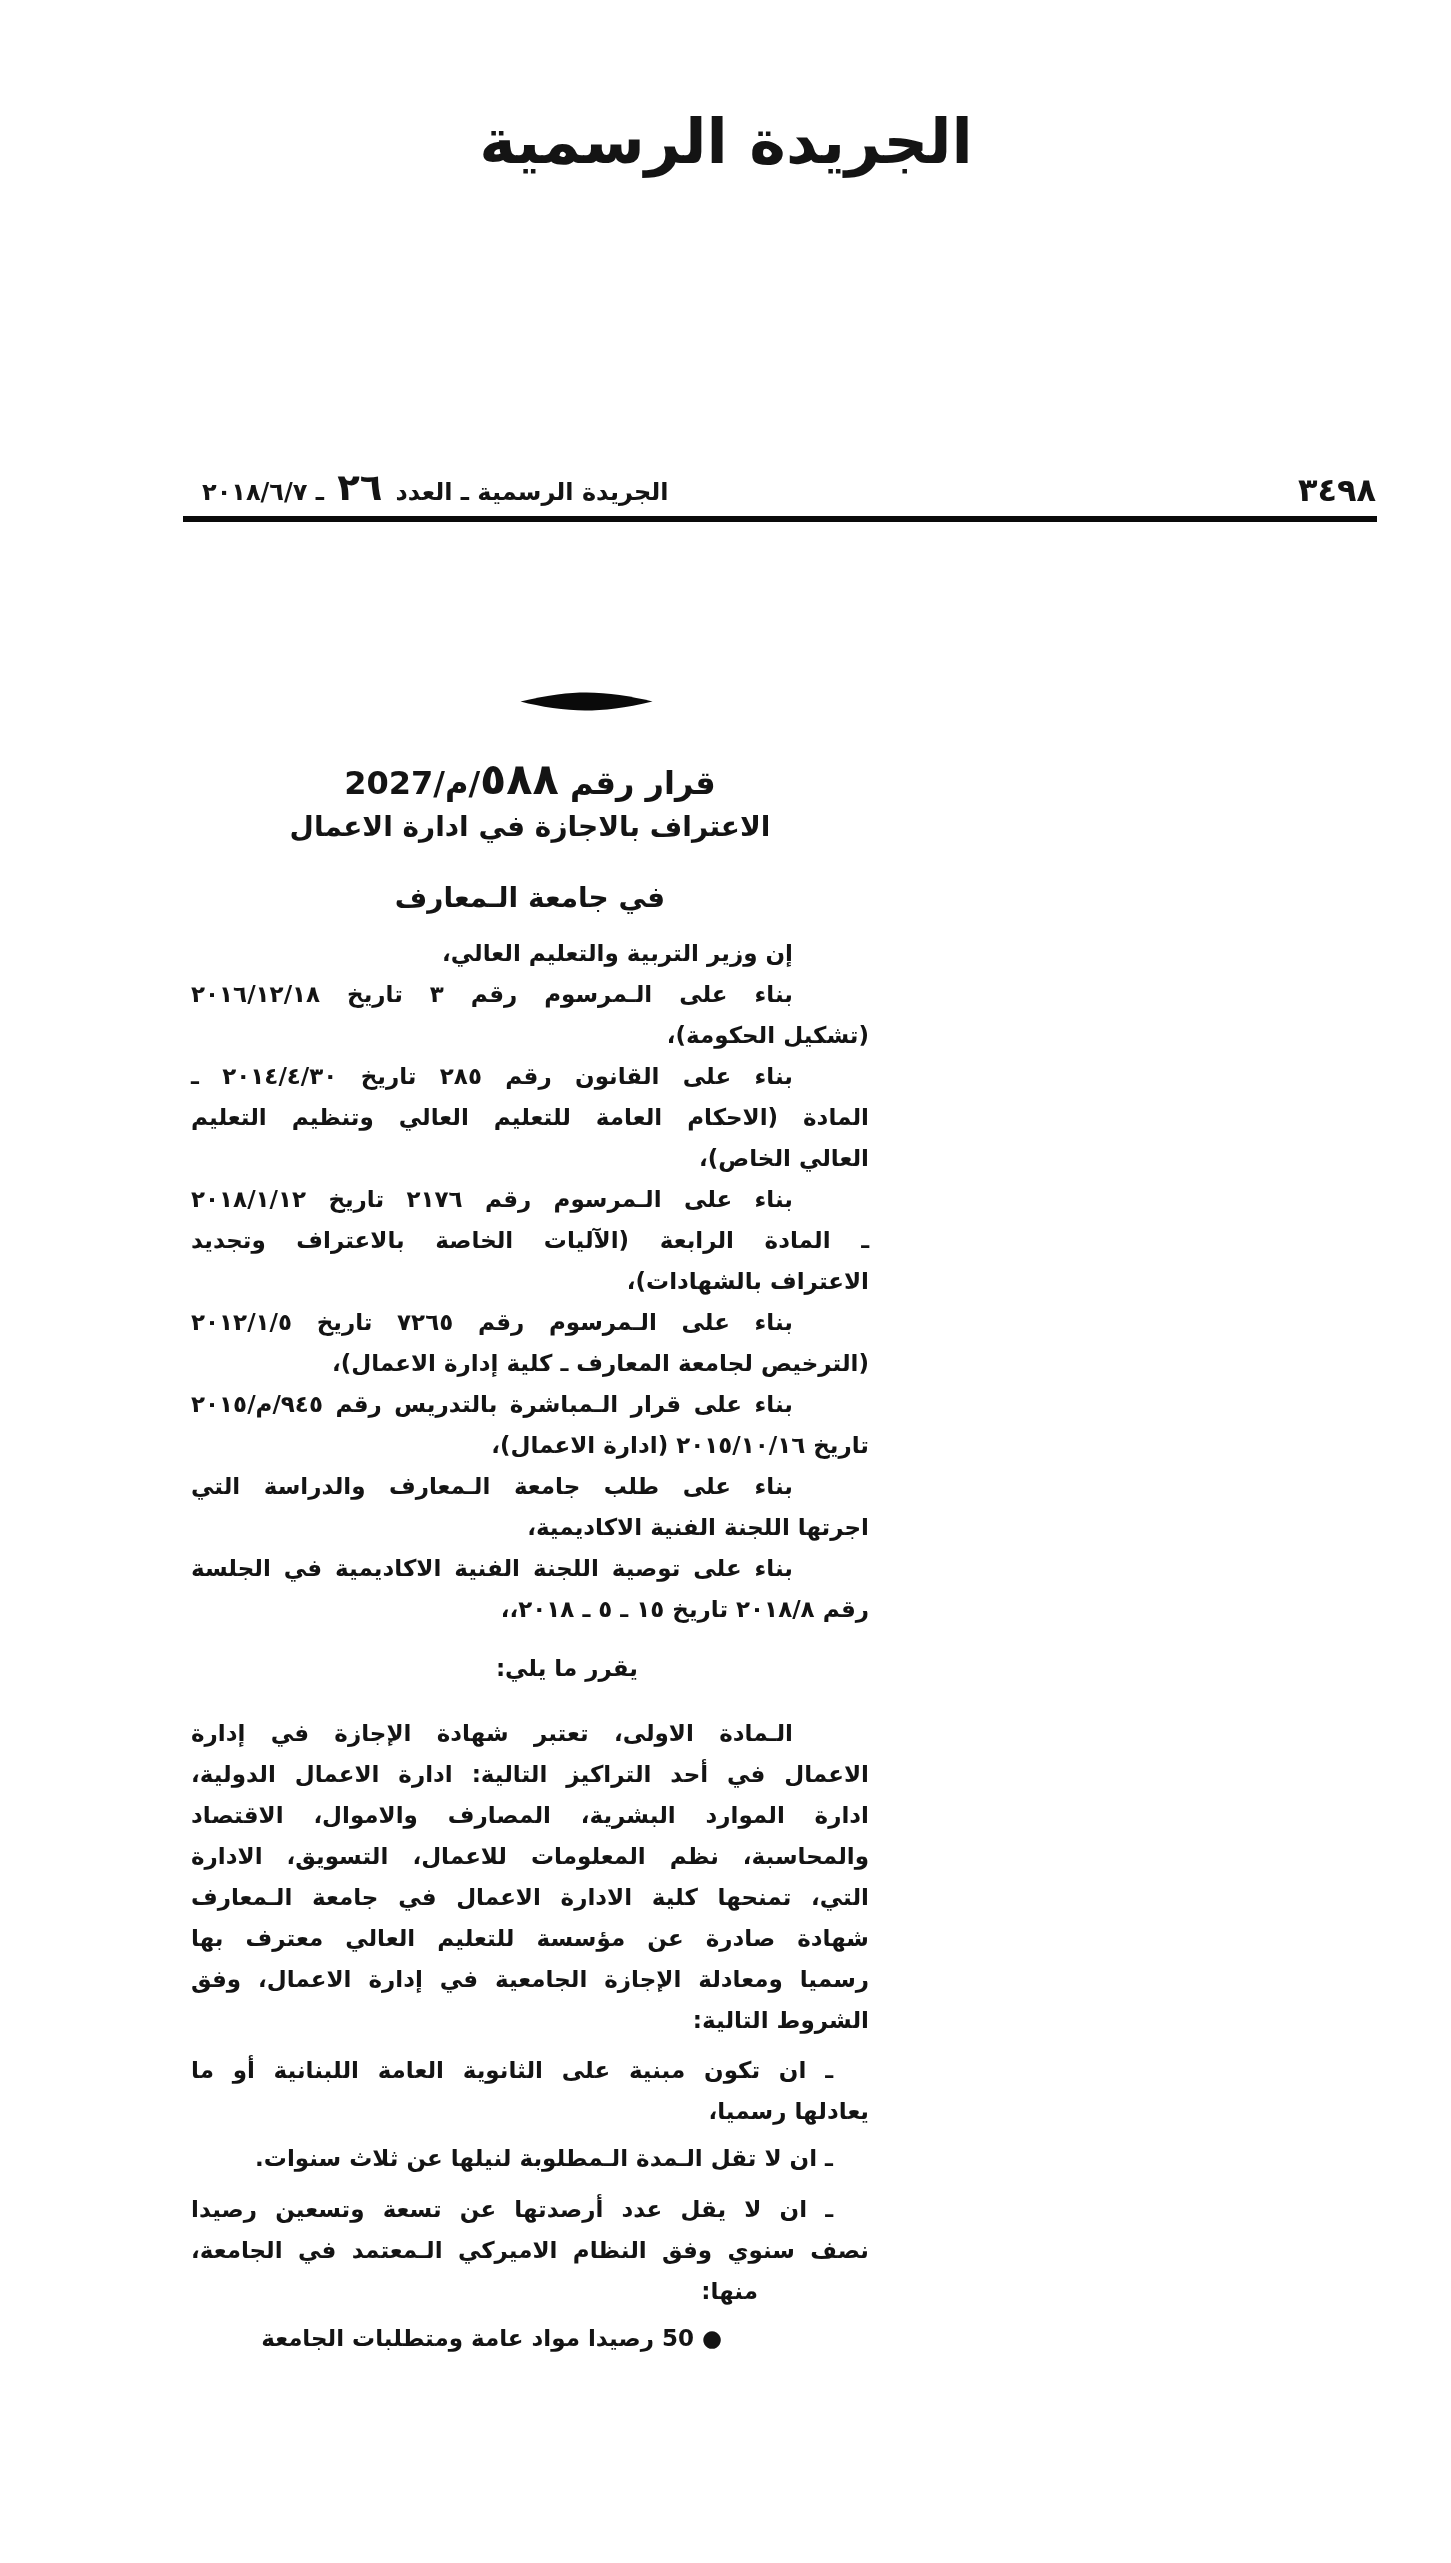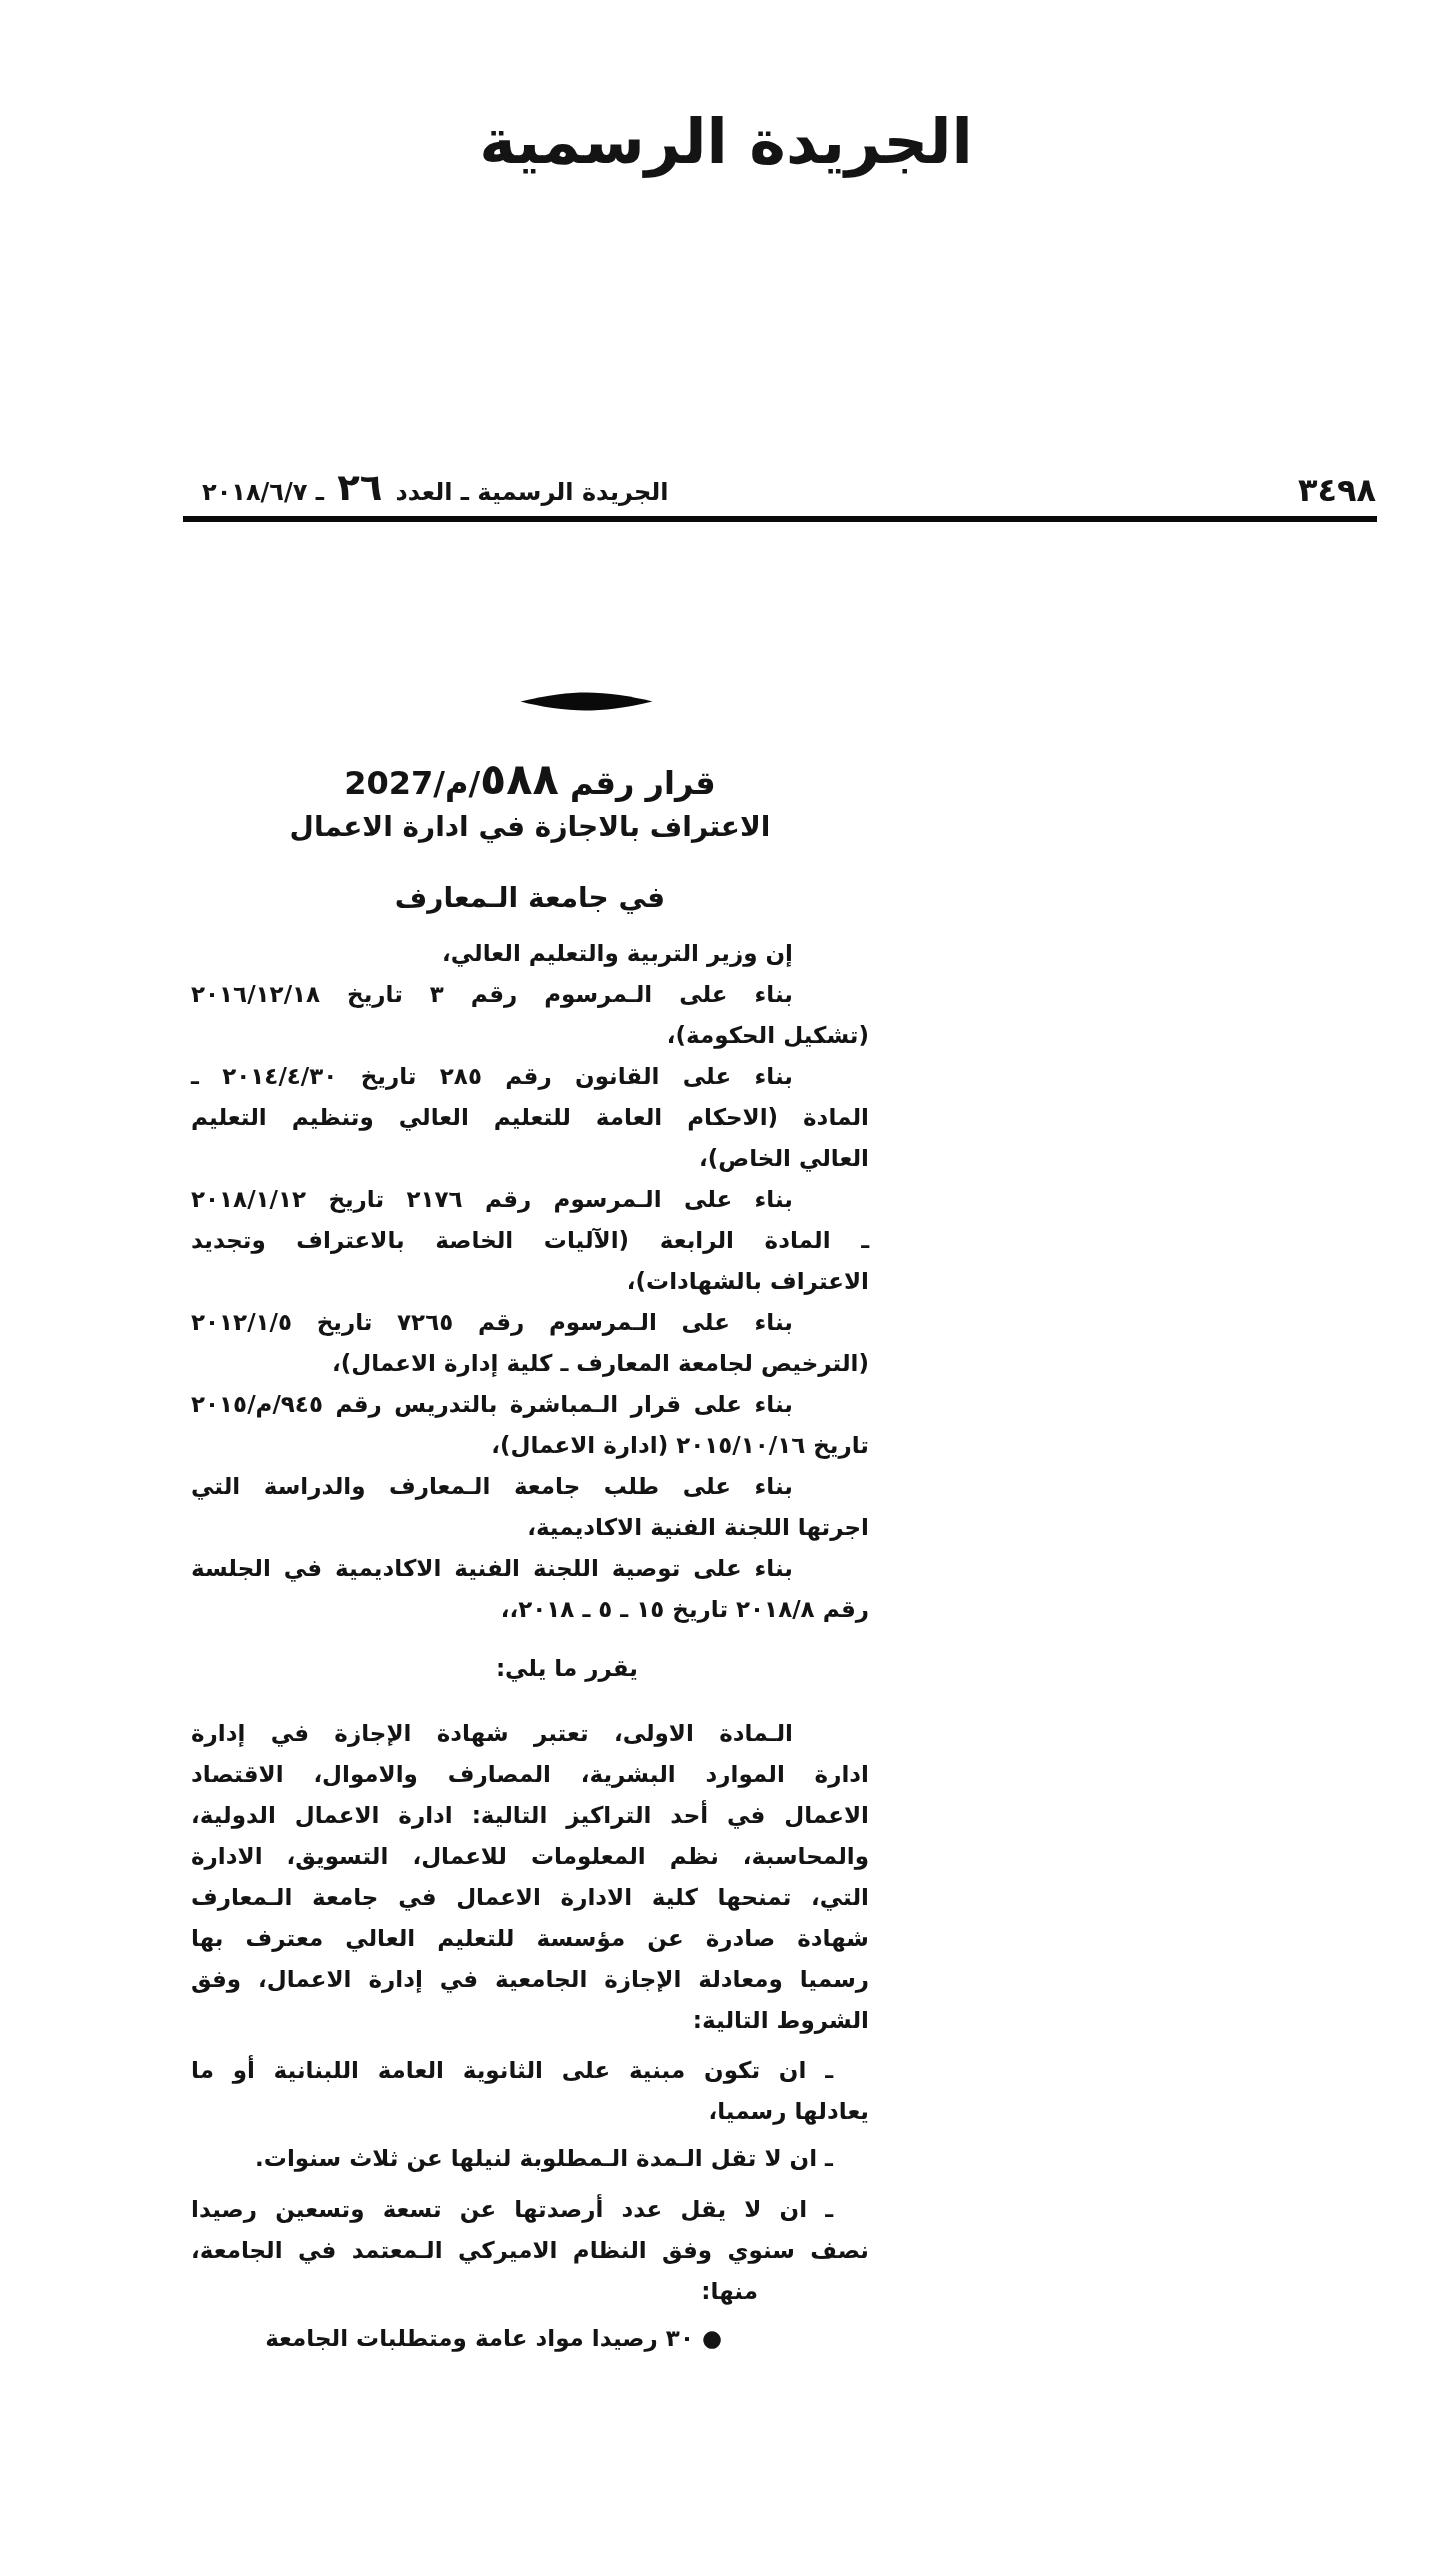--- a/index.html
+++ b/index.html
@@ -93,30 +93,30 @@
       <div class="bl f">بناء على الـمرسوم رقم ٧٢٦٥ تاريخ ٢٠١٢/١/٥</div>
       <div class="bl e">(الترخيص لجامعة المعارف ـ كلية إدارة الاعمال)،</div>
       <div class="bl f">بناء على قرار الـمباشرة بالتدريس رقم ٩٤٥/م/٢٠١٥</div>
       <div class="bl e">تاريخ ٢٠١٥/١٠/١٦ (ادارة الاعمال)،</div>
       <div class="bl f">بناء على طلب جامعة الـمعارف والدراسة التي</div>
       <div class="bl e">اجرتها اللجنة الفنية الاكاديمية،</div>
       <div class="bl f">بناء على توصية اللجنة الفنية الاكاديمية في الجلسة</div>
       <div class="bl e">رقم ٢٠١٨/٨ تاريخ ١٥ ـ ٥ ـ ٢٠١٨،،</div>
       <div class="bl decide" style="margin-top: 17.5px;">يقرر ما يلي:</div>
       <div class="bl f" style="margin-top: 24px;">الـمادة الاولى، تعتبر شهادة الإجازة في إدارة</div>
+      <div class="bl m">الاعمال في أحد التراكيز التالية: ادارة الاعمال الدولية،</div>
       <div class="bl m">ادارة الموارد البشرية، المصارف والاموال، الاقتصاد</div>
-      <div class="bl m">الاعمال في أحد التراكيز التالية: ادارة الاعمال الدولية،</div>
       <div class="bl m">والمحاسبة، نظم المعلومات للاعمال، التسويق، الادارة</div>
       <div class="bl m">التي، تمنحها كلية الادارة الاعمال في جامعة الـمعارف</div>
       <div class="bl m">شهادة صادرة عن مؤسسة للتعليم العالي معترف بها</div>
       <div class="bl m">رسميا ومعادلة الإجازة الجامعية في إدارة الاعمال، وفق</div>
       <div class="bl e">الشروط التالية:</div>
       <div class="bl d" style="margin-top: 9.6px;">ـ ان تكون مبنية على الثانوية العامة اللبنانية أو ما</div>
       <div class="bl e">يعادلها رسميا،</div>
       <div class="bl d1" style="margin-top: 6.4px;">ـ ان لا تقل الـمدة الـمطلوبة لنيلها عن ثلاث سنوات.</div>
       <div class="bl d" style="margin-top: 9.6px;">ـ ان لا يقل عدد أرصدتها عن تسعة وتسعين رصيدا</div>
       <div class="bl m">نصف سنوي وفق النظام الاميركي الـمعتمد في الجامعة،</div>
       <div class="bl mina">منها:</div>
-      <div class="bl bullet" style="margin-top: 6.4px;">● ٣٠ رصيدا مواد عامة ومتطلبات الجامعة</div>
+      <div class="bl bullet" style="margin-top: 6.4px;">● 50 رصيدا مواد عامة ومتطلبات الجامعة</div>
     </div>
 
 </div>
 
 
 </body></html>

